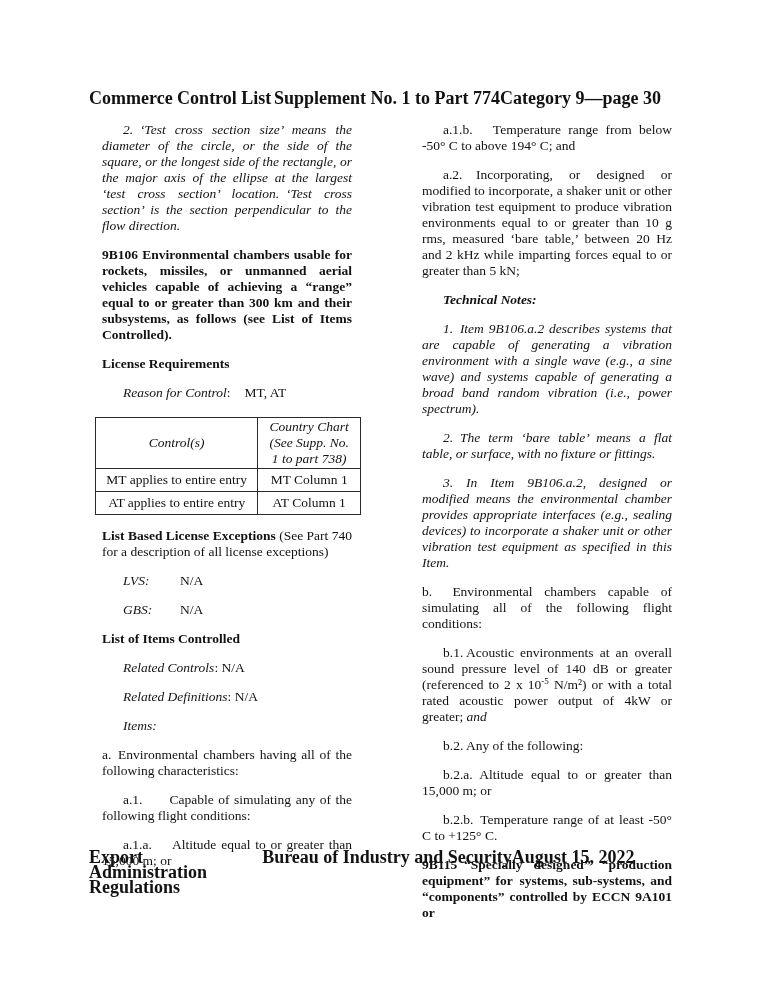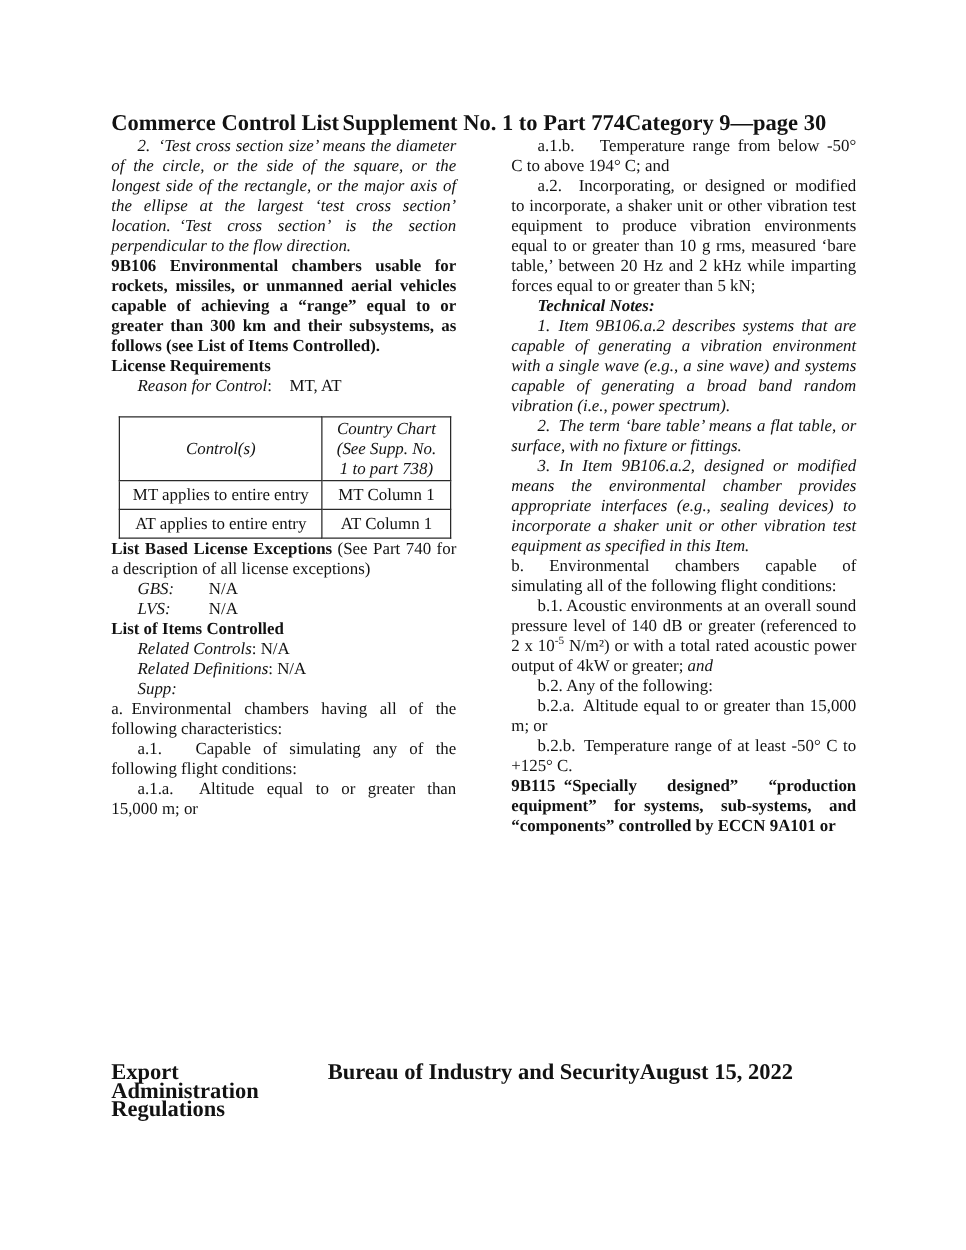--- a/index.html
+++ b/index.html
@@ -18,21 +18,21 @@
   }
   .doc-header{top:91px;}
   .doc-footer{top:850px;}
   .doc-header .center,.doc-footer .center{text-align:center;}
   .doc-header .right,.doc-footer .right{}
   .cols{
     position:absolute;top:109px;left:89px;width:596px;
     display:flex;gap:44px;
   }
   .col{width:276px;font-size:13.5px;line-height:16px;}
-  .col p{margin:0;text-align:justify;}
+  .col p{margin:13px;text-align:justify;}
   .indent{text-indent:21px;}
   .b{font-weight:bold;}
   .i{font-style:italic;}
   .bi{font-weight:bold;font-style:italic;}
   .mt1{margin-top:16px;}
   .mt15{margin-top:24px;}
   .mt2{margin-top:32px;}
   .mt05{margin-top:8px;}
   .mt-s{margin-top:6px;}
   
@@ -102,28 +102,28 @@
         </tr>
         <tr>
           <td>AT applies to entire entry</td>
           <td>AT Column 1</td>
         </tr>
       </tbody>
         </table>
 
       <p class="mt05"><span class="b">List Based License Exceptions</span><span> (See Part 740 for a description of all license exceptions)</span></p>
 
+      <p class="exc-line mt1"><span class="exc-label">LVS:</span><span>N/A</span></p>
       <p class="exc-line"><span class="exc-label">GBS:</span><span>N/A</span></p>
-      <p class="exc-line mt1"><span class="exc-label">LVS:</span><span>N/A</span></p>
 
       <p class="b mt1">List of Items Controlled</p>
 
       <p class="rel-line mt1"><span class="i">Related Controls</span><span>: N/A</span></p>
       <p class="rel-line"><span class="i">Related Definitions</span><span>: N/A</span></p>
-      <p class="rel-line"><span class="i">Supp</span><span class="i">:</span></p>
+      <p class="rel-line"><span class="i">Items</span><span class="i">:</span></p>
 
       <p class="mt1">a. Environmental chambers having all of the following characteristics:</p>
 
       <p class="indent mt2">a.1.  Capable of simulating any of the following flight conditions:</p>
 
       <p class="indent mt1">a.1.a.  Altitude equal to or greater than 15,000 m; or</p>
 
     </div>
 
     <div class="col">

